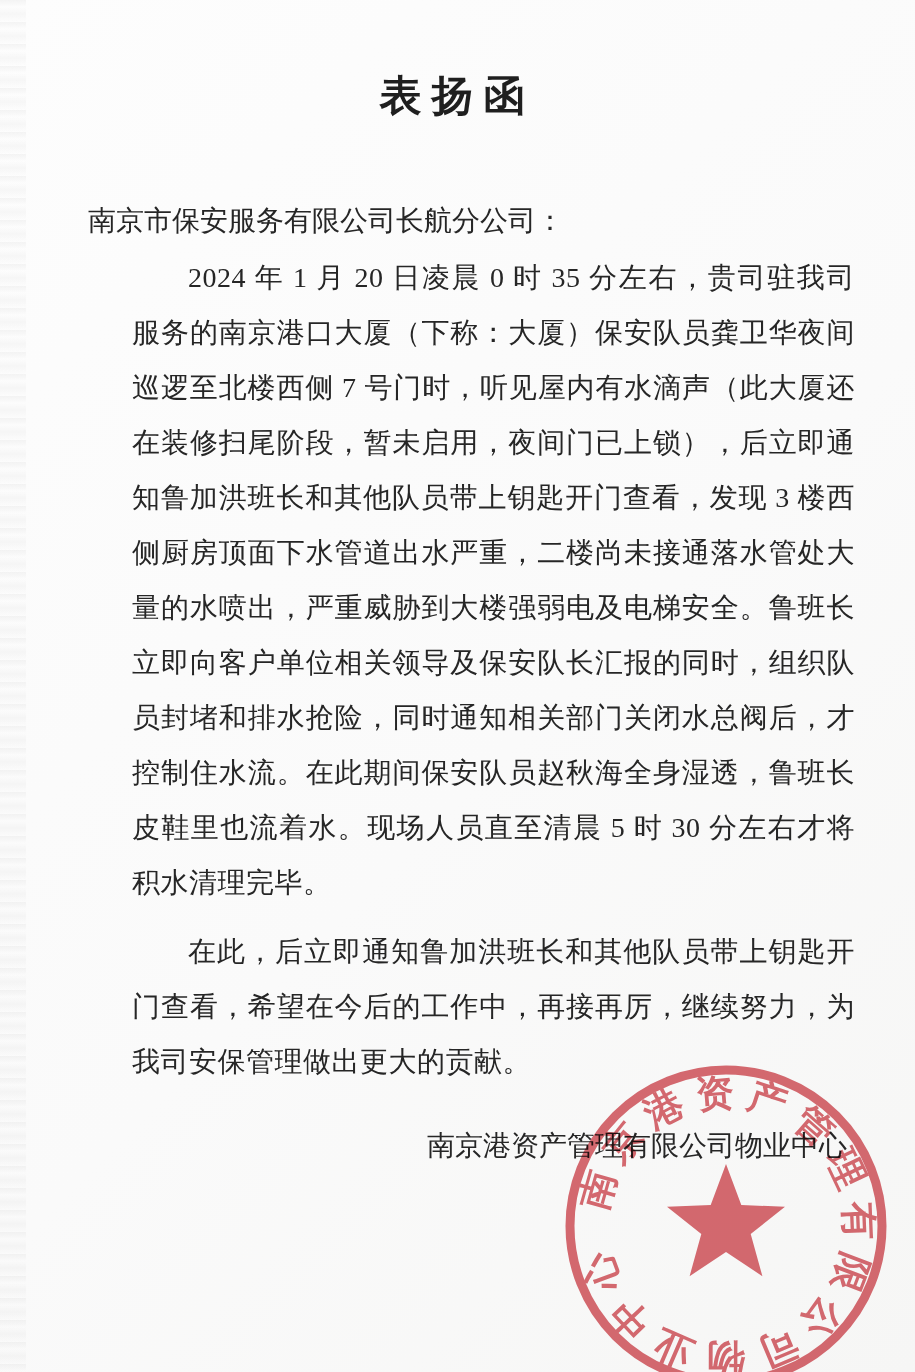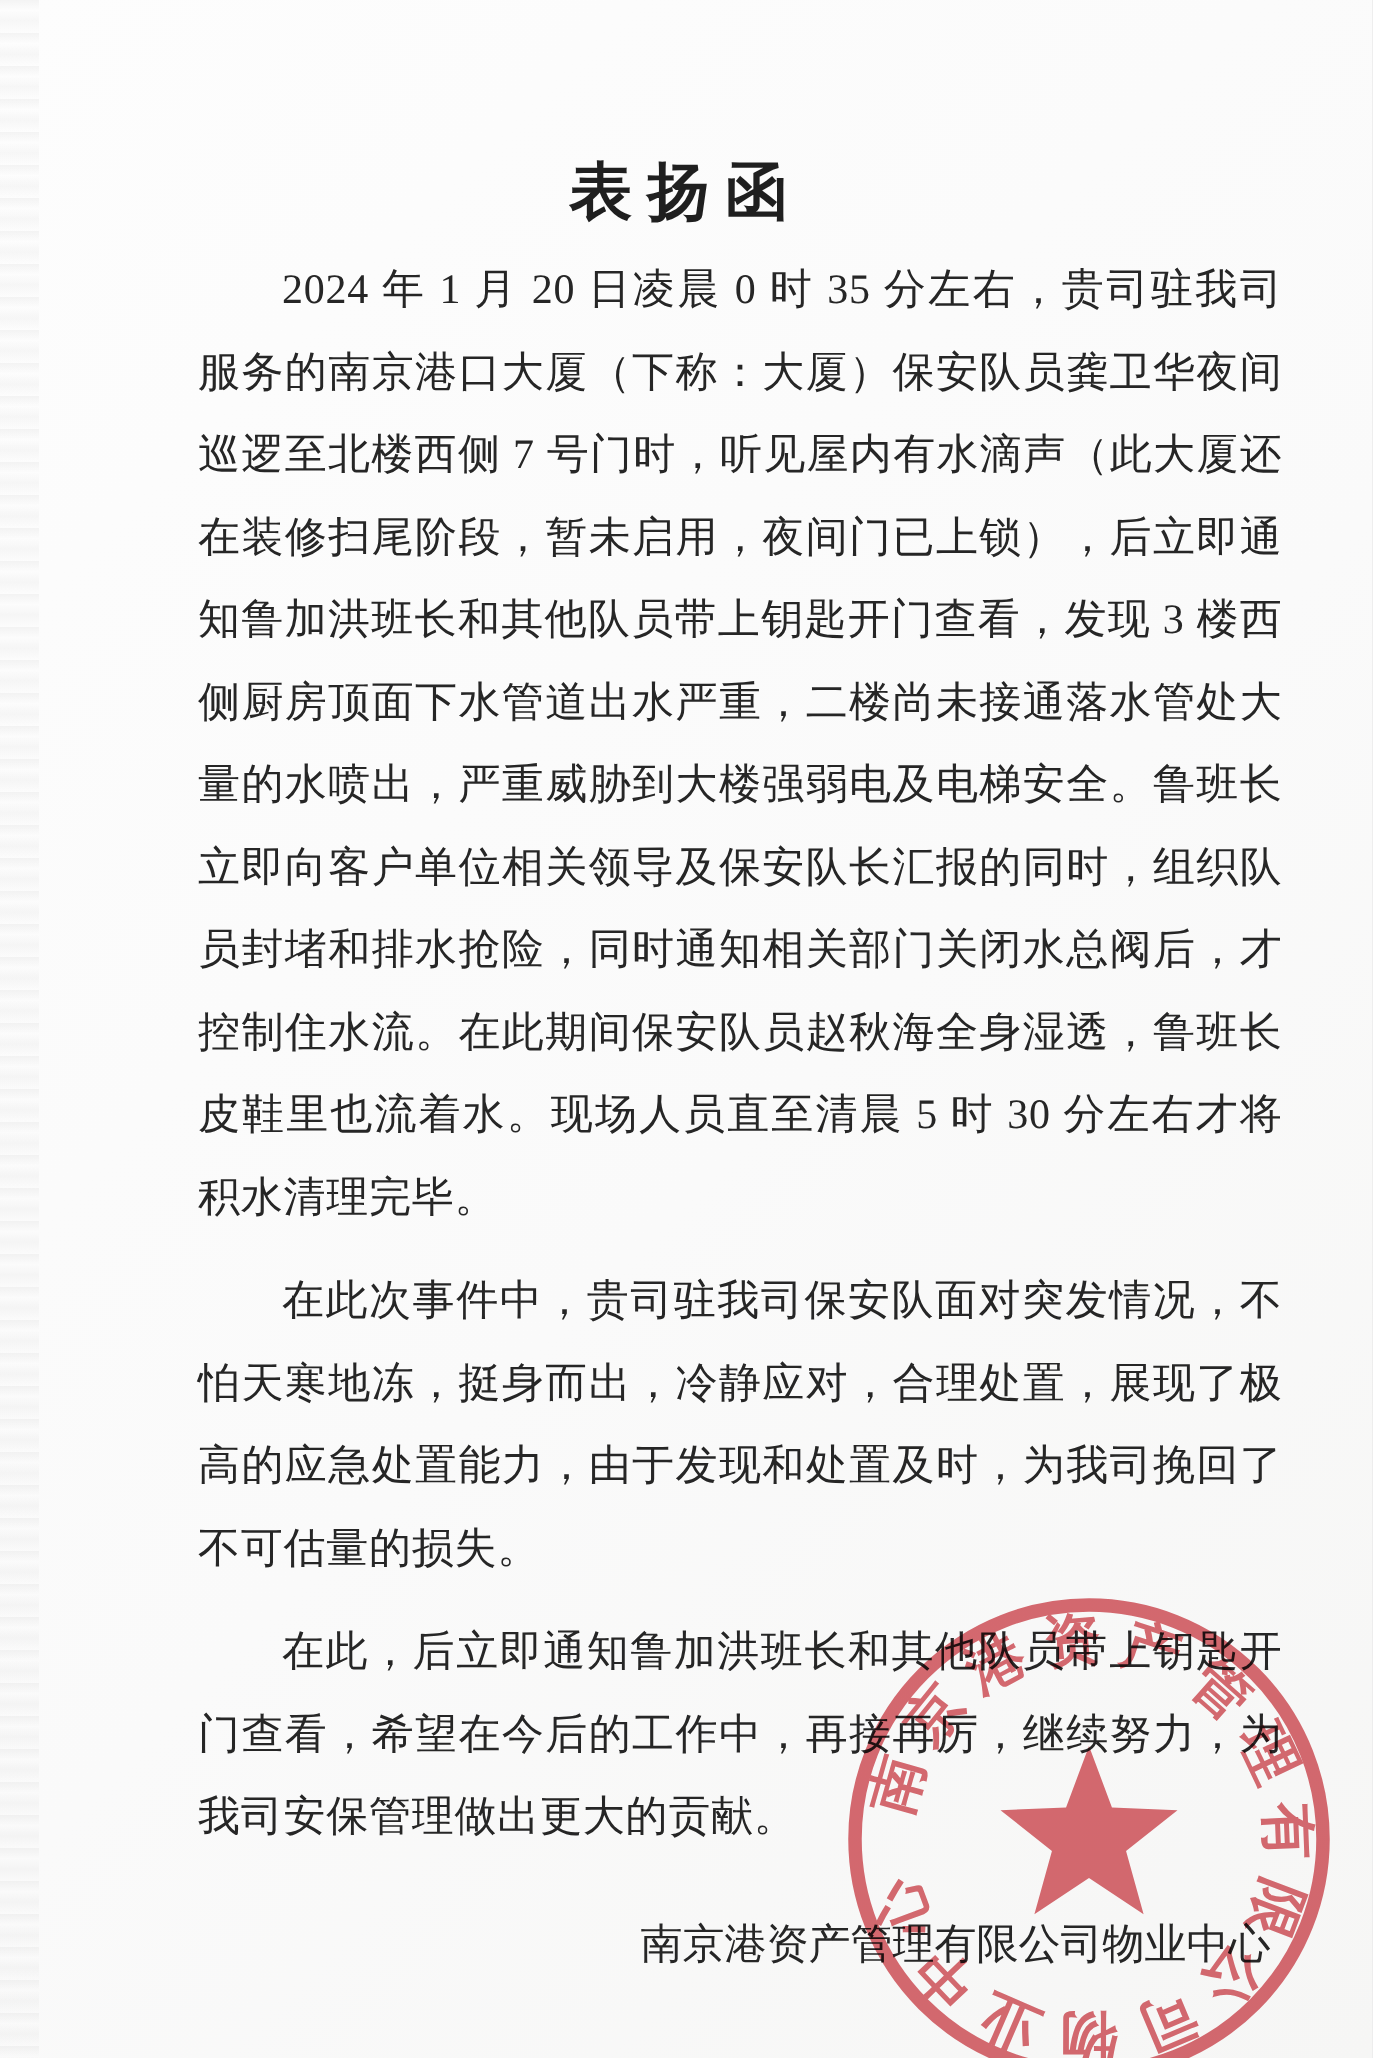--- a/index.html
+++ b/index.html
@@ -8,21 +8,21 @@
     position: relative;
     width: 915px;
     height: 1372px;
     margin: 0 auto;
     background: linear-gradient(135deg, #fdfdfd 0%, #fafafa 55%, #f6f6f5 100%);
     overflow: hidden;
     font-family: "Liberation Serif", "DejaVu Serif", serif;
     color: #2b2b2b;
   }
   .doc-title {
-    margin-top: 100px;
+    margin-top: 68px;
     text-align: center;
     font-size: 42px;
     font-weight: 600;
     letter-spacing: 10px;
     color: #1f1f1f;
   }
   .content {
     padding: 0 60px 0 88px;
     width: 100%;
   }
@@ -73,24 +73,24 @@
 <body>
 
 <div class="page">
 
   <div class="edge-noise"></div>
 
   <h1 class="doc-title">表扬函</h1>
 
   <div class="content">
 
+    <div class="salutation">南京市保安服务有限公司长航分公司：</div>
 
     <p class="para">2024 年 1 月 20 日凌晨 0 时 35 分左右，贵司驻我司服务的南京港口大厦（下称：大厦）保安队员龚卫华夜间巡逻至北楼西侧 7 号门时，听见屋内有水滴声（此大厦还在装修扫尾阶段，暂未启用，夜间门已上锁），后立即通知鲁加洪班长和其他队员带上钥匙开门查看，发现 3 楼西侧厨房顶面下水管道出水严重，二楼尚未接通落水管处大量的水喷出，严重威胁到大楼强弱电及电梯安全。鲁班长立即向客户单位相关领导及保安队长汇报的同时，组织队员封堵和排水抢险，同时通知相关部门关闭水总阀后，才控制住水流。在此期间保安队员赵秋海全身湿透，鲁班长皮鞋里也流着水。现场人员直至清晨 5 时 30 分左右才将积水清理完毕。</p>
 
-    <p class="para">在此次事件中，贵司驻我司保安队面对突发情况，不怕天寒地冻，挺身而出，冷静应对，合理处置，展现了极高的应急处置能力，由于发现和处置及时，为我司挽回了不可估量的损失。</p>
 
     <p class="para">在此，后立即通知鲁加洪班长和其他队员带上钥匙开门查看，希望在今后的工作中，再接再厉，继续努力，为我司安保管理做出更大的贡献。</p>
 
     <div class="signature">南京港资产管理有限公司物业中心</div>
 
   </div>
 
   <svg class="seal" viewBox="0 0 336 336">
     <circle cx="168" cy="168" r="156" fill="none" stroke="#d4565e" stroke-width="9"></circle>
     <polygon points="168,106 183.3,147 227,148.8 192.7,176 204.4,218.2 168,194 131.6,218.2 143.3,176 109,148.8 152.7,147" fill="#d4565e"></polygon>

